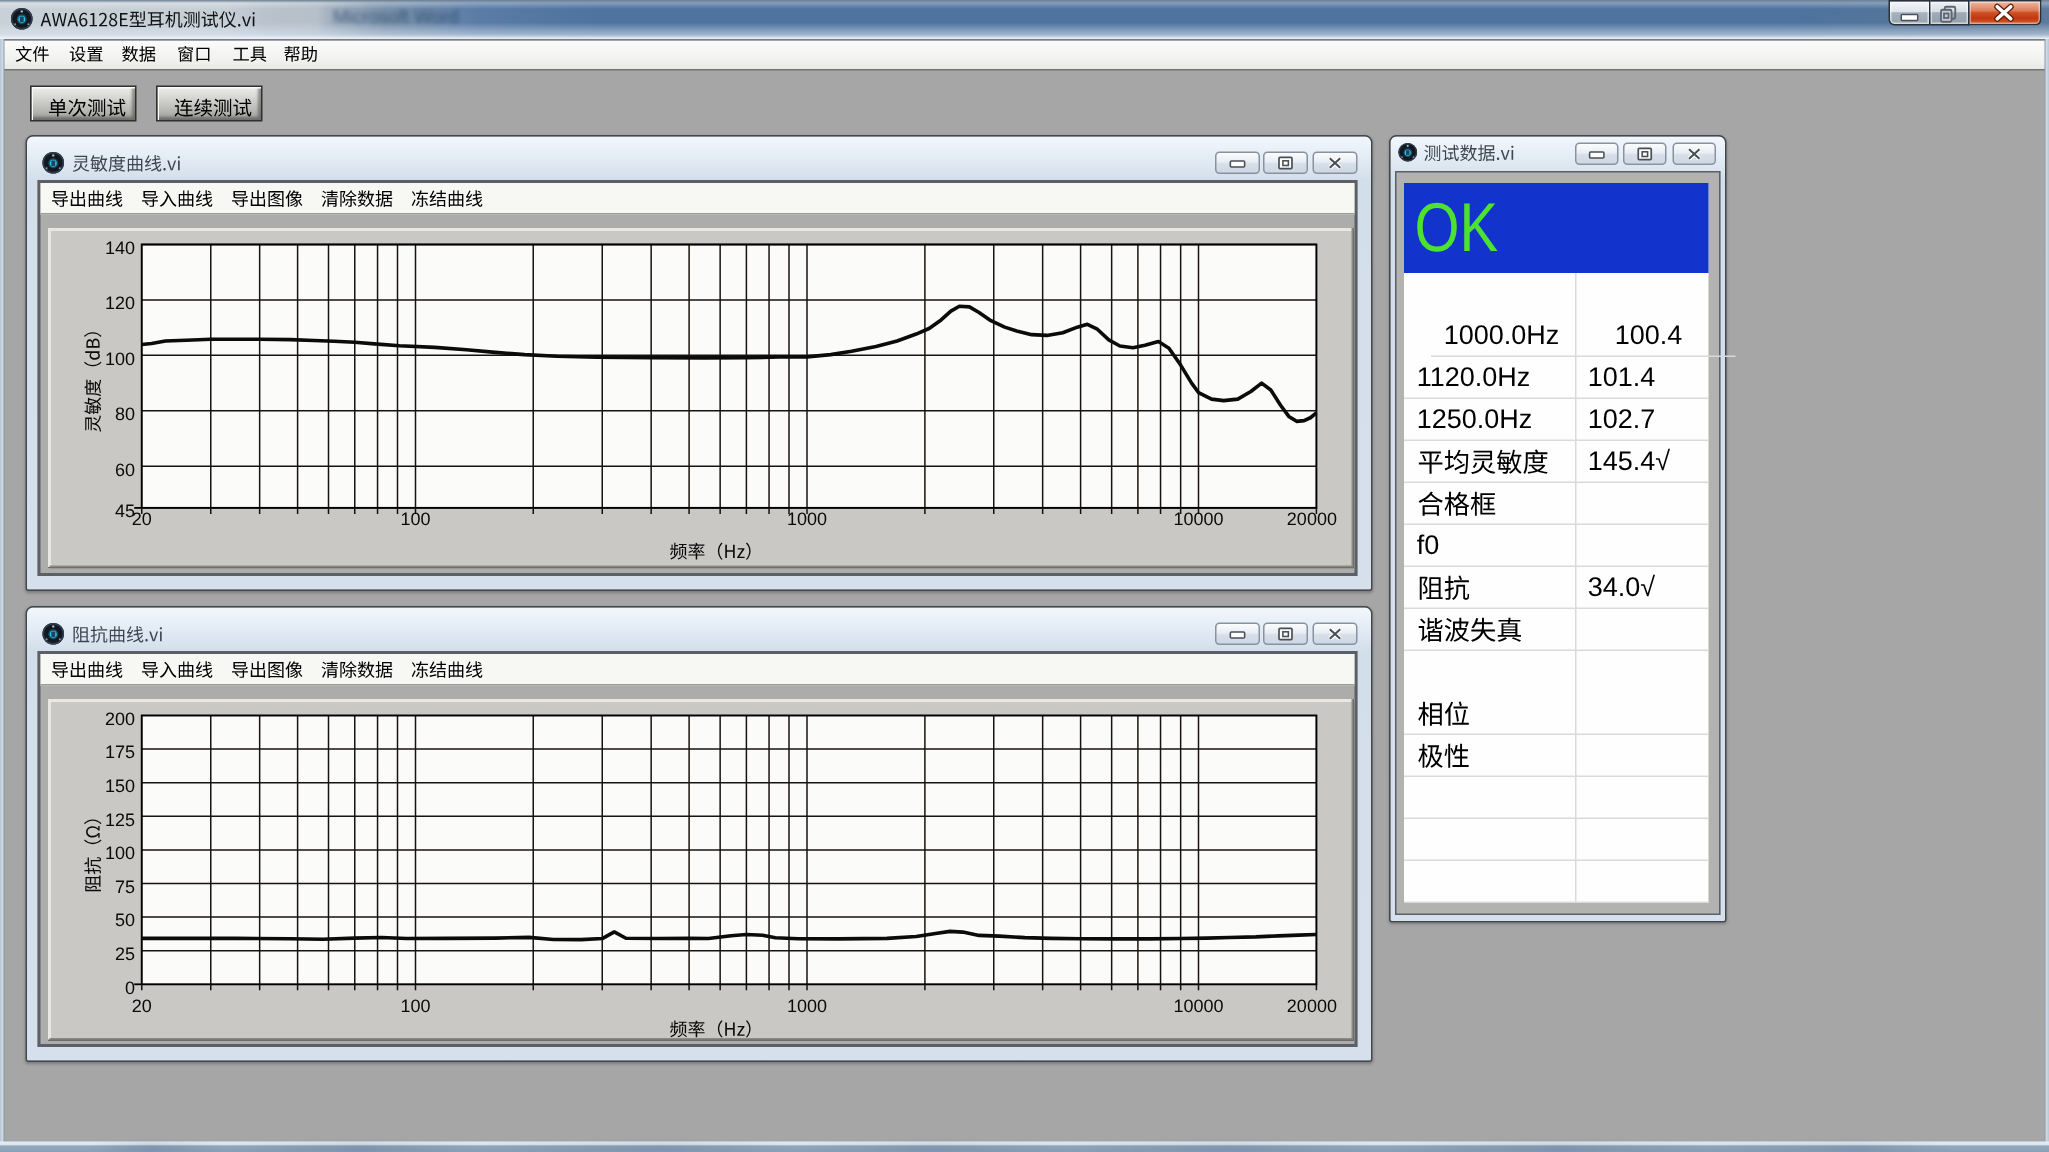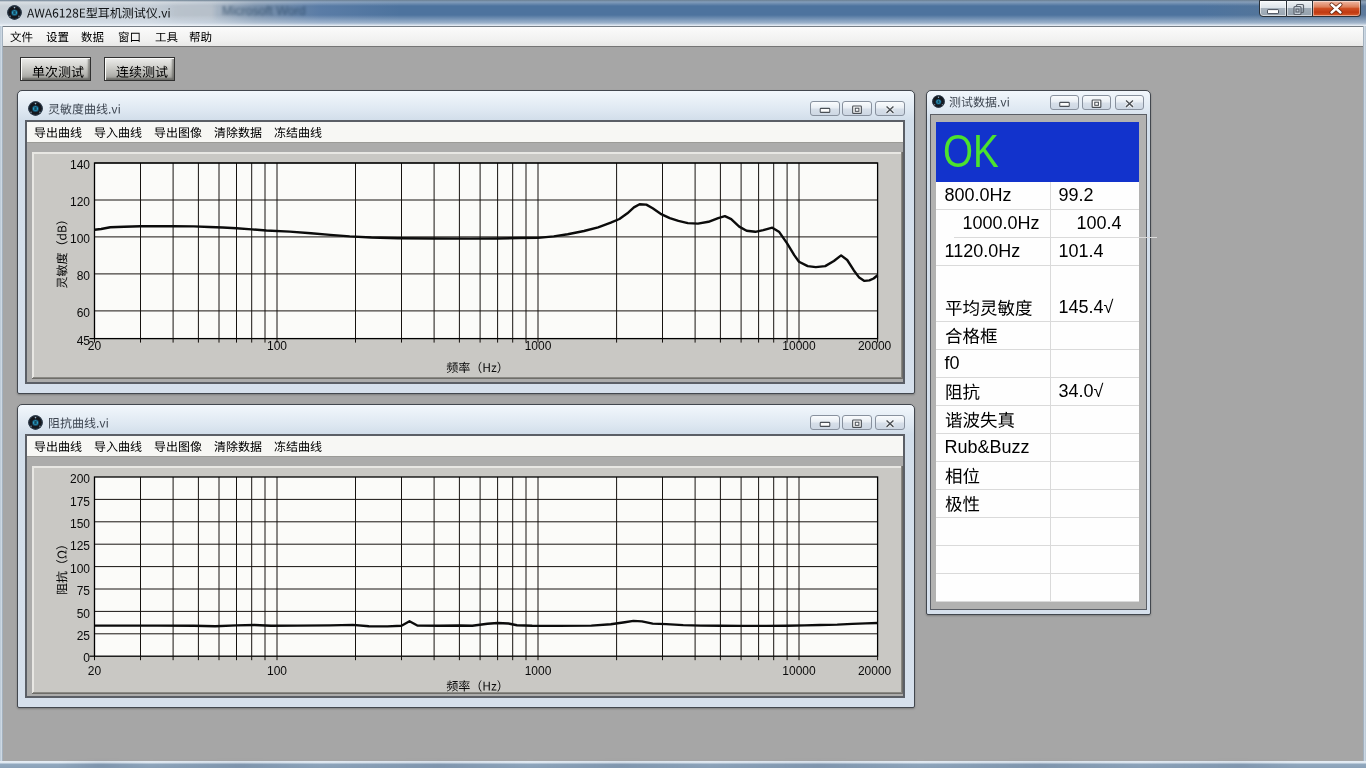--- a/index.html
+++ b/index.html
@@ -267,32 +267,32 @@
         </svg></div>
       <div class="cbtn" style="left:188.1px;top:4.0px;width:29px;height:15px"><svg width="100%" height="100%" viewBox="0 0 30 15">
           <path d="M11 4 L19 11.4 M19 4 L11 11.4" stroke="#fdfdfd" stroke-width="3.4"></path>
           <path d="M11 4 L19 11.4 M19 4 L11 11.4" stroke="#4a4f55" stroke-width="1.6"></path>
         </svg></div>
       <div class="cwc3" style="left:3px;top:23px;width:217px;height:496px">
         <div style="position:absolute;left:5px;top:6.5px;width:203px;height:480px;background:#fefefe">
           <div style="position:absolute;left:0;top:0;width:203px;height:60px;background:#1233cc">
             <div style="position:absolute;left:6.5px;top:6.2px;font-size:46px;line-height:46px;color:#4ce22e;transform:scaleX(0.84);transform-origin:0 0;font-family:'Liberation Sans',sans-serif">OK</div>
           </div>
-          <div style="position:absolute;left:0;top:60px;width:203px;height:28px;border-bottom:1px solid #dadada">
-            <div style="position:absolute;left:8.5px;top:3.5px;font-size:18px;color:#000">800.0Hz</div>
-            <div style="position:absolute;left:122.5px;top:3.5px;font-size:18px;color:#000">99.2</div>
-          </div>
           <div style="position:absolute;left:18px;top:88px;width:203px;height:28px;border-bottom:1px solid #dadada">
             <div style="position:absolute;left:8.5px;top:3.5px;font-size:18px;color:#000">1000.0Hz</div>
             <div style="position:absolute;left:122.5px;top:3.5px;font-size:18px;color:#000">100.4</div>
           </div>
           <div style="position:absolute;left:0;top:116px;width:203px;height:28px;border-bottom:1px solid #dadada">
             <div style="position:absolute;left:8.5px;top:3.5px;font-size:18px;color:#000">1120.0Hz</div>
             <div style="position:absolute;left:122.5px;top:3.5px;font-size:18px;color:#000">101.4</div>
           </div>
+          <div style="position:absolute;left:0;top:144px;width:203px;height:28px;border-bottom:1px solid #dadada">
+            <div style="position:absolute;left:8.5px;top:3.5px;font-size:18px;color:#000">1250.0Hz</div>
+            <div style="position:absolute;left:122.5px;top:3.5px;font-size:18px;color:#000">102.7</div>
+          </div>
           <div style="position:absolute;left:0;top:172px;width:203px;height:28px;border-bottom:1px solid #dadada">
             <div style="position:absolute;left:8.5px;top:5px"><svg width="100" height="22">
                 <path transform="translate(0,15.5)" d="M3.0 -11.0C3.7 -9.7 4.4 -8.0 4.7 -7.0L5.9 -7.4C5.7 -8.4 4.9 -10.1 4.2 -11.4ZM13.2 -11.5C12.8 -10.2 12.0 -8.4 11.3 -7.3L12.4 -6.9C13.1 -8.0 13.9 -9.7 14.6 -11.1ZM0.9 -6.1V-4.8H8.0V1.4H9.4V-4.8H16.6V-6.1H9.4V-12.2H15.6V-13.5H1.8V-12.2H8.0V-6.1Z M26.0 -8.1C27.1 -7.2 28.4 -5.9 29.1 -5.2L30.0 -6.1C29.3 -6.8 27.9 -7.9 26.8 -8.8ZM24.6 -2.1 25.1 -0.9C26.9 -1.8 29.3 -3.2 31.6 -4.4L31.2 -5.5C28.8 -4.2 26.2 -2.9 24.6 -2.1ZM27.5 -14.7C26.7 -12.4 25.3 -10.2 23.7 -8.8C24.0 -8.5 24.4 -8.0 24.6 -7.7C25.4 -8.5 26.2 -9.5 26.9 -10.7H32.5C32.3 -3.5 32.1 -0.7 31.5 -0.1C31.3 0.2 31.1 0.2 30.7 0.2C30.3 0.2 29.2 0.2 27.9 0.1C28.1 0.5 28.3 1.0 28.3 1.3C29.4 1.4 30.5 1.4 31.2 1.4C31.8 1.3 32.2 1.2 32.6 0.6C33.3 -0.2 33.5 -3.0 33.8 -11.2C33.8 -11.4 33.8 -11.9 33.8 -11.9H27.6C28.0 -12.7 28.4 -13.5 28.7 -14.3ZM18.1 -2.2 18.6 -0.8C20.3 -1.7 22.4 -2.8 24.5 -3.9L24.1 -5.0L21.7 -3.8V-9.2H23.8V-10.5H21.7V-14.5H20.5V-10.5H18.3V-9.2H20.5V-3.2C19.6 -2.8 18.8 -2.4 18.1 -2.2Z M38.7 -6.2C38.3 -5.2 37.6 -3.9 36.8 -3.2L38.0 -2.5C38.8 -3.3 39.4 -4.7 39.8 -5.8ZM48.9 -6.3C48.5 -5.3 47.7 -3.9 47.2 -3.0L48.1 -2.5C48.7 -3.3 49.5 -4.5 50.0 -5.6ZM43.2 -7.2C42.8 -3.2 41.9 -0.7 35.7 0.4C36.0 0.7 36.3 1.2 36.4 1.5C40.8 0.7 42.7 -0.9 43.7 -3.2C45.1 -0.7 47.5 0.8 51.1 1.3C51.3 1.0 51.6 0.4 51.9 0.1C47.8 -0.3 45.3 -1.9 44.2 -4.8C44.3 -5.5 44.5 -6.3 44.6 -7.2ZM37.4 -14.0V-12.8H48.4V-11.3H38.2V-10.3H48.4V-8.8H37.4V-7.6H49.7V-14.0Z M56.5 -8.4C57.0 -7.8 57.6 -6.9 57.8 -6.3L58.7 -6.8C58.5 -7.4 57.9 -8.2 57.3 -8.8ZM55.4 -14.7C54.9 -12.7 54.1 -10.7 53.0 -9.4C53.3 -9.2 53.8 -8.9 54.0 -8.7C54.2 -9.0 54.5 -9.3 54.7 -9.7C54.6 -8.6 54.5 -7.5 54.4 -6.3H53.2V-5.2H54.3C54.2 -3.8 54.0 -2.4 53.9 -1.4H59.3C59.2 -0.7 59.1 -0.3 58.9 -0.1C58.8 0.1 58.6 0.2 58.4 0.2C58.0 0.2 57.4 0.2 56.6 0.1C56.8 0.4 56.9 0.9 57.0 1.2C57.7 1.3 58.4 1.3 58.9 1.3C59.4 1.2 59.7 1.1 60.0 0.6C60.2 0.3 60.4 -0.3 60.5 -1.4H62.1V-2.5H60.6C60.7 -3.2 60.7 -4.1 60.8 -5.2H62.2V-6.3H60.8L60.9 -9.3C60.9 -9.5 60.9 -10.0 60.9 -10.0H54.9C55.2 -10.5 55.4 -11.0 55.6 -11.6H61.9V-12.7H56.1C56.3 -13.3 56.5 -13.9 56.6 -14.5ZM56.3 -4.6C56.9 -4.0 57.5 -3.1 57.7 -2.5H55.2L55.5 -5.2H59.6C59.5 -4.1 59.5 -3.2 59.4 -2.5H57.8L58.6 -2.9C58.4 -3.5 57.7 -4.4 57.1 -5.1ZM59.6 -6.3H55.6L55.8 -8.9H59.7ZM63.8 -10.1H67.0C66.7 -7.9 66.2 -6.0 65.4 -4.4C64.7 -6.0 64.1 -8.0 63.8 -10.1ZM63.7 -14.7C63.2 -11.9 62.4 -9.1 61.1 -7.3C61.4 -7.1 61.9 -6.7 62.1 -6.4C62.4 -6.9 62.7 -7.5 63.0 -8.1C63.4 -6.2 64.0 -4.5 64.7 -3.0C63.8 -1.6 62.6 -0.5 61.0 0.4C61.3 0.6 61.7 1.1 61.9 1.3C63.3 0.5 64.5 -0.6 65.4 -1.8C66.2 -0.5 67.2 0.6 68.5 1.4C68.7 1.1 69.1 0.6 69.4 0.4C68.1 -0.4 67.0 -1.6 66.1 -3.0C67.1 -5.0 67.8 -7.3 68.2 -10.1H69.2V-11.3H64.2C64.5 -12.4 64.7 -13.4 64.9 -14.5Z M76.8 -11.3V-9.7H73.9V-8.7H76.8V-5.8H83.6V-8.7H86.4V-9.7H83.6V-11.3H82.3V-9.7H78.0V-11.3ZM82.3 -8.7V-6.8H78.0V-8.7ZM83.2 -3.6C82.5 -2.6 81.4 -1.9 80.1 -1.4C78.9 -1.9 77.9 -2.7 77.1 -3.6ZM74.2 -4.6V-3.6H76.5L75.9 -3.3C76.6 -2.3 77.5 -1.5 78.7 -0.8C77.1 -0.3 75.2 0.0 73.4 0.2C73.6 0.5 73.8 1.0 73.9 1.3C76.1 1.1 78.2 0.6 80.1 -0.1C81.8 0.6 83.9 1.1 86.1 1.4C86.2 1.1 86.6 0.5 86.8 0.3C84.9 0.1 83.1 -0.3 81.5 -0.8C83.1 -1.6 84.4 -2.7 85.2 -4.3L84.3 -4.7L84.1 -4.6ZM78.3 -14.5C78.5 -14.0 78.8 -13.5 79.0 -13.0H72.2V-8.2C72.2 -5.6 72.1 -1.8 70.6 0.8C71.0 0.9 71.6 1.2 71.8 1.4C73.3 -1.4 73.5 -5.4 73.5 -8.2V-11.7H86.6V-13.0H80.5C80.3 -13.5 79.9 -14.2 79.6 -14.8Z" fill="#000"></path>
               </svg></div>
             <div style="position:absolute;left:122.5px;top:3.5px;font-size:18px;color:#000">145.4√</div>
           </div>
           <div style="position:absolute;left:0;top:200px;width:203px;height:28px;border-bottom:1px solid #dadada">
             <div style="position:absolute;left:8.5px;top:5px"><svg width="100" height="22">
                 <path transform="translate(0,15.5)" d="M9.0 -14.8C7.3 -12.0 4.0 -9.7 0.7 -8.4C1.1 -8.1 1.4 -7.6 1.6 -7.2C2.6 -7.6 3.5 -8.1 4.3 -8.6V-7.8H13.2V-8.9C14.1 -8.4 15.0 -7.9 16.0 -7.4C16.2 -7.8 16.6 -8.3 17.0 -8.6C14.2 -9.7 11.7 -11.2 9.6 -13.4L10.2 -14.2ZM4.8 -9.0C6.3 -10.0 7.7 -11.1 8.9 -12.4C10.2 -11.0 11.6 -9.9 13.1 -9.0ZM3.4 -5.7V1.4H4.8V0.4H12.9V1.3H14.3V-5.7ZM4.8 -0.8V-4.5H12.9V-0.8Z M27.6 -11.7H31.4C30.9 -10.6 30.2 -9.6 29.3 -8.7C28.5 -9.5 27.8 -10.4 27.4 -11.3ZM21.0 -14.7V-11.0H18.4V-9.7H20.9C20.3 -7.3 19.2 -4.6 18.0 -3.1C18.2 -2.8 18.6 -2.3 18.7 -1.9C19.5 -3.1 20.4 -5.0 21.0 -6.9V1.4H22.3V-7.4C22.8 -6.7 23.4 -5.7 23.7 -5.2L24.5 -6.2C24.2 -6.7 22.8 -8.4 22.3 -8.9V-9.7H24.3L23.9 -9.4C24.1 -9.2 24.7 -8.7 24.9 -8.5C25.5 -9.0 26.1 -9.6 26.6 -10.3C27.1 -9.5 27.7 -8.7 28.5 -7.9C27.0 -6.6 25.2 -5.7 23.5 -5.1C23.7 -4.8 24.1 -4.3 24.2 -4.0C24.7 -4.2 25.1 -4.4 25.6 -4.6V1.4H26.8V0.6H31.7V1.3H33.0V-4.7L33.8 -4.4C34.0 -4.7 34.3 -5.3 34.6 -5.5C32.9 -6.0 31.4 -6.9 30.2 -7.9C31.4 -9.1 32.4 -10.7 33.1 -12.5L32.2 -12.9L32.0 -12.8H28.2C28.5 -13.3 28.7 -13.8 28.9 -14.4L27.7 -14.7C27.0 -12.9 25.9 -11.2 24.6 -10.0V-11.0H22.3V-14.7ZM26.8 -0.5V-3.9H31.7V-0.5ZM26.4 -5.0C27.5 -5.6 28.4 -6.2 29.3 -7.0C30.2 -6.3 31.2 -5.6 32.3 -5.0Z M51.6 -13.7H41.9V0.5H51.8V-0.6H43.2V-12.5H51.6ZM43.8 -3.5V-2.3H51.3V-3.5H48.0V-6.2H50.8V-7.4H48.0V-9.8H51.2V-10.9H44.0V-9.8H46.8V-7.4H44.3V-6.2H46.8V-3.5ZM38.3 -14.7V-11.1H35.8V-9.8H38.2C37.7 -7.5 36.6 -4.9 35.5 -3.5C35.7 -3.2 36.0 -2.6 36.1 -2.3C36.9 -3.4 37.7 -5.2 38.3 -7.1V1.3H39.5V-7.8C40.1 -7.0 40.8 -6.0 41.1 -5.5L41.8 -6.6C41.5 -7.0 40.1 -8.7 39.5 -9.2V-9.8H41.5V-11.1H39.5V-14.7Z" fill="#000"></path>
               </svg></div>
@@ -303,23 +303,20 @@
           <div style="position:absolute;left:0;top:256px;width:203px;height:28px;border-bottom:1px solid #dadada">
             <div style="position:absolute;left:8.5px;top:5px"><svg width="100" height="22">
                 <path transform="translate(0,15.5)" d="M7.9 -13.7V-0.4H5.9V0.8H16.8V-0.4H15.4V-13.7ZM9.1 -0.4V-3.8H14.1V-0.4ZM9.1 -8.2H14.1V-5.0H9.1ZM9.1 -9.4V-12.5H14.1V-9.4ZM1.5 -14.0V1.4H2.8V-12.8H5.3C4.8 -11.6 4.3 -10.1 3.7 -8.8C5.1 -7.4 5.5 -6.2 5.5 -5.3C5.5 -4.7 5.4 -4.3 5.1 -4.1C4.9 -4.0 4.7 -3.9 4.5 -3.9C4.2 -3.9 3.8 -3.9 3.4 -3.9C3.6 -3.6 3.7 -3.1 3.7 -2.7C4.1 -2.7 4.6 -2.7 5.0 -2.8C5.4 -2.8 5.7 -2.9 6.0 -3.1C6.5 -3.5 6.7 -4.2 6.7 -5.2C6.7 -6.3 6.3 -7.5 4.9 -9.0C5.6 -10.4 6.3 -12.1 6.8 -13.5L6.0 -14.0L5.8 -14.0Z M24.3 -11.6V-10.4H34.3V-11.6ZM27.3 -14.5C27.8 -13.6 28.3 -12.5 28.5 -11.8L29.8 -12.2C29.5 -12.9 29.0 -14.0 28.5 -14.9ZM20.7 -14.7V-11.2H18.3V-9.9H20.7V-6.1C19.7 -5.8 18.8 -5.6 18.0 -5.4L18.4 -4.1L20.7 -4.8V-0.2C20.7 0.0 20.6 0.1 20.4 0.1C20.2 0.1 19.4 0.1 18.6 0.1C18.7 0.5 18.9 1.0 19.0 1.3C20.2 1.3 20.9 1.3 21.4 1.1C21.8 0.9 22.0 0.5 22.0 -0.2V-5.2L24.2 -5.9L24.1 -7.0L22.0 -6.5V-9.9H24.0V-11.2H22.0V-14.7ZM25.9 -8.6V-5.4C25.9 -3.5 25.6 -1.1 23.0 0.5C23.3 0.7 23.7 1.2 23.9 1.5C26.7 -0.3 27.2 -3.1 27.2 -5.4V-7.4H30.5V-0.9C30.5 0.4 30.6 0.7 30.8 0.9C31.1 1.2 31.5 1.3 31.9 1.3C32.1 1.3 32.5 1.3 32.8 1.3C33.1 1.3 33.5 1.2 33.7 1.0C34.0 0.9 34.1 0.6 34.2 0.2C34.3 -0.2 34.4 -1.3 34.4 -2.3C34.1 -2.4 33.7 -2.6 33.4 -2.8C33.4 -1.8 33.4 -1.0 33.3 -0.6C33.3 -0.3 33.2 -0.1 33.1 -0.0C33.1 0.1 32.9 0.1 32.7 0.1C32.6 0.1 32.3 0.1 32.2 0.1C32.1 0.1 32.0 0.1 31.9 0.0C31.8 -0.1 31.7 -0.3 31.7 -0.8V-8.6Z" fill="#000"></path>
               </svg></div>
             <div style="position:absolute;left:122.5px;top:3.5px;font-size:18px;color:#000">34.0√</div>
           </div>
           <div style="position:absolute;left:0;top:284px;width:203px;height:28px;border-bottom:1px solid #dadada">
             <div style="position:absolute;left:8.5px;top:5px"><svg width="100" height="22">
                 <path transform="translate(0,15.5)" d="M1.7 -13.4C2.7 -12.5 3.9 -11.3 4.4 -10.6L5.4 -11.5C4.8 -12.2 3.5 -13.4 2.6 -14.2ZM6.6 -6.7C6.9 -7.0 7.5 -7.2 11.3 -8.1C11.2 -8.3 11.2 -8.8 11.2 -9.2L8.0 -8.5V-11.2H11.1V-12.4H8.0V-14.6H6.8V-9.0C6.8 -8.3 6.3 -8.0 6.0 -7.8C6.2 -7.6 6.5 -7.0 6.6 -6.7ZM15.8 -13.3C15.0 -12.8 13.9 -12.1 12.9 -11.6V-14.5H11.6V-8.8C11.6 -7.5 11.9 -7.1 13.2 -7.1C13.5 -7.1 14.9 -7.1 15.2 -7.1C16.3 -7.1 16.6 -7.6 16.7 -9.6C16.4 -9.6 15.9 -9.8 15.6 -10.0C15.6 -8.5 15.5 -8.2 15.1 -8.2C14.8 -8.2 13.7 -8.2 13.4 -8.2C13.0 -8.2 12.9 -8.3 12.9 -8.8V-10.5C14.0 -11.0 15.5 -11.7 16.6 -12.5ZM7.1 -5.8V1.4H8.3V0.8H14.4V1.4H15.7V-5.8H11.1L11.8 -7.2L10.4 -7.5C10.3 -7.0 10.0 -6.4 9.8 -5.8ZM8.3 -2.0H14.4V-0.3H8.3ZM8.3 -3.1V-4.7H14.4V-3.1ZM0.8 -9.2V-7.9H3.2V-1.8C3.2 -0.9 2.6 -0.2 2.3 0.1C2.5 0.2 2.9 0.7 3.0 1.0C3.3 0.6 3.8 0.2 6.8 -2.1C6.6 -2.4 6.4 -2.9 6.2 -3.3L4.4 -1.9V-9.2Z M19.1 -13.6C20.1 -13.0 21.5 -12.2 22.1 -11.6L22.9 -12.6C22.2 -13.2 20.9 -14.0 19.9 -14.5ZM18.2 -8.9C19.2 -8.3 20.6 -7.5 21.3 -7.0L22.0 -8.1C21.3 -8.6 19.9 -9.4 18.9 -9.8ZM18.6 0.4 19.7 1.2C20.6 -0.5 21.7 -2.6 22.5 -4.5L21.5 -5.3C20.6 -3.3 19.4 -1.0 18.6 0.4ZM27.9 -10.9V-7.8H25.0V-10.9ZM23.7 -12.2V-7.7C23.7 -5.2 23.5 -1.7 21.6 0.7C21.9 0.9 22.5 1.2 22.7 1.4C24.4 -0.9 24.9 -4.1 24.9 -6.7H25.4C26.1 -4.8 27.0 -3.3 28.2 -2.0C27.0 -0.9 25.5 -0.2 23.9 0.4C24.2 0.6 24.6 1.1 24.8 1.4C26.4 0.9 27.8 0.1 29.1 -1.1C30.3 0.0 31.8 0.9 33.6 1.4C33.8 1.1 34.1 0.5 34.4 0.3C32.7 -0.2 31.3 -0.9 30.0 -2.0C31.3 -3.4 32.4 -5.2 33.0 -7.5L32.2 -7.9L31.9 -7.8H29.2V-10.9H32.5C32.3 -10.1 31.9 -9.3 31.6 -8.8L32.8 -8.4C33.2 -9.3 33.8 -10.7 34.2 -12.0L33.3 -12.2L33.1 -12.2H29.2V-14.7H27.9V-12.2ZM26.6 -6.7H31.4C30.9 -5.1 30.1 -3.9 29.1 -2.8C28.0 -3.9 27.2 -5.2 26.6 -6.7Z M43.0 -14.7V-11.6H39.6C40.0 -12.4 40.2 -13.3 40.5 -14.2L39.1 -14.5C38.5 -12.1 37.4 -9.7 36.0 -8.2C36.4 -8.1 37.0 -7.8 37.3 -7.6C37.9 -8.3 38.5 -9.3 39.0 -10.3H43.0V-9.3C43.0 -8.5 42.9 -7.6 42.8 -6.8H35.9V-5.5H42.5C41.8 -3.2 40.0 -1.2 35.7 0.3C36.0 0.5 36.4 1.1 36.6 1.4C41.0 -0.1 43.0 -2.4 43.8 -4.9C45.1 -1.7 47.5 0.5 51.1 1.4C51.3 1.1 51.7 0.5 52.0 0.2C48.4 -0.6 46.1 -2.6 44.9 -5.5H51.6V-6.8H44.2C44.3 -7.6 44.3 -8.5 44.3 -9.3V-10.3H50.1V-11.6H44.3V-14.7Z M62.9 -0.8C64.8 -0.2 66.8 0.7 68.0 1.4L69.1 0.5C67.8 -0.2 65.7 -1.0 63.7 -1.7ZM58.6 -1.6C57.4 -0.9 55.2 0.0 53.5 0.5C53.8 0.7 54.2 1.2 54.4 1.4C56.1 0.9 58.3 0.0 59.7 -0.9ZM60.7 -14.7 60.6 -13.2H54.0V-12.1H60.4L60.2 -11.0H56.0V-3.1H53.5V-2.0H69.0V-3.1H66.6V-11.0H61.5L61.7 -12.1H68.6V-13.2H61.9L62.1 -14.6ZM57.3 -3.1V-4.3H65.2V-3.1ZM57.3 -8.1H65.2V-7.0H57.3ZM57.3 -8.9V-10.1H65.2V-8.9ZM57.3 -6.2H65.2V-5.1H57.3Z" fill="#000"></path>
               </svg></div>
-          </div>
-          <div style="position:absolute;left:0;top:312px;width:203px;height:28px;border-bottom:1px solid #dadada">
-            <div style="position:absolute;left:8.5px;top:3.5px;font-size:18px;color:#000">Rub&amp;Buzz</div>
           </div>
           <div style="position:absolute;left:0;top:340px;width:203px;height:28px;border-bottom:1px solid #dadada">
             <div style="position:absolute;left:8.5px;top:5px"><svg width="100" height="22">
                 <path transform="translate(0,15.5)" d="M9.6 -8.3H14.9V-5.3H9.6ZM9.6 -9.5V-12.4H14.9V-9.5ZM9.6 -4.0H14.9V-1.0H9.6ZM8.3 -13.7V1.3H9.6V0.2H14.9V1.2H16.2V-13.7ZM3.7 -14.7V-11.0H0.9V-9.7H3.6C3.0 -7.3 1.7 -4.5 0.5 -3.1C0.7 -2.7 1.1 -2.2 1.2 -1.9C2.1 -3.1 3.1 -5.0 3.7 -7.0V1.4H5.0V-6.6C5.7 -5.8 6.5 -4.7 6.8 -4.1L7.6 -5.2C7.2 -5.6 5.6 -7.5 5.0 -8.1V-9.7H7.5V-11.0H5.0V-14.7Z M24.0 -11.5V-10.2H33.5V-11.5ZM25.1 -8.9C25.6 -6.5 26.2 -3.2 26.3 -1.4L27.6 -1.8C27.4 -3.6 26.9 -6.7 26.3 -9.2ZM27.5 -14.5C27.8 -13.6 28.2 -12.5 28.3 -11.7L29.6 -12.1C29.4 -12.8 29.1 -13.9 28.7 -14.8ZM23.2 -0.6V0.7H34.2V-0.6H30.6C31.2 -2.9 32.0 -6.4 32.4 -9.1L31.0 -9.3C30.7 -6.7 30.0 -3.0 29.4 -0.6ZM22.5 -14.6C21.5 -12.0 19.9 -9.3 18.2 -7.6C18.4 -7.4 18.8 -6.7 18.9 -6.4C19.5 -7.0 20.1 -7.7 20.6 -8.5V1.4H22.0V-10.5C22.6 -11.7 23.3 -13.0 23.7 -14.3Z" fill="#000"></path>
               </svg></div>
           </div>
           <div style="position:absolute;left:0;top:368px;width:203px;height:28px;border-bottom:1px solid #dadada">
             <div style="position:absolute;left:8.5px;top:5px"><svg width="100" height="22">
                 <path transform="translate(0,15.5)" d="M3.4 -14.7V-11.3H1.1V-10.1H3.3C2.8 -7.7 1.7 -4.9 0.5 -3.4C0.8 -3.1 1.1 -2.6 1.2 -2.2C2.0 -3.3 2.8 -5.2 3.4 -7.2V1.4H4.6V-8.0C5.1 -7.1 5.7 -6.0 5.9 -5.5L6.7 -6.4C6.4 -6.9 5.0 -9.0 4.6 -9.6V-10.1H6.6V-11.3H4.6V-14.7ZM6.8 -13.6V-12.4H8.8C8.6 -6.5 7.9 -2.1 5.1 0.6C5.4 0.8 6.0 1.2 6.2 1.4C8.0 -0.5 8.9 -3.0 9.4 -6.1C10.0 -4.6 10.8 -3.2 11.8 -2.0C10.8 -1.0 9.7 -0.2 8.5 0.4C8.8 0.6 9.2 1.1 9.4 1.4C10.6 0.8 11.7 0.0 12.6 -1.0C13.6 -0.0 14.7 0.8 16.0 1.3C16.2 1.0 16.6 0.5 16.9 0.3C15.6 -0.2 14.5 -1.0 13.5 -2.0C14.7 -3.7 15.7 -5.8 16.3 -8.5L15.5 -8.8L15.2 -8.8H13.2C13.7 -10.2 14.1 -12.1 14.5 -13.6ZM10.0 -12.4H12.9C12.5 -10.7 12.0 -8.9 11.6 -7.6H14.8C14.3 -5.8 13.5 -4.3 12.6 -3.0C11.3 -4.6 10.4 -6.6 9.8 -8.7C9.9 -9.9 10.0 -11.1 10.0 -12.4Z M20.5 -14.7V1.4H21.8V-14.7ZM18.9 -11.4C18.8 -10.0 18.5 -8.0 18.0 -6.9L19.0 -6.5C19.5 -7.8 19.8 -9.8 19.9 -11.2ZM21.9 -11.5C22.5 -10.5 23.0 -9.2 23.2 -8.5L24.1 -9.0C23.9 -9.7 23.4 -10.9 22.9 -11.9ZM23.3 -0.5V0.8H34.1V-0.5H29.7V-4.9H33.3V-6.1H29.7V-9.7H33.7V-11.0H29.7V-14.6H28.4V-11.0H26.2C26.4 -11.8 26.6 -12.8 26.8 -13.7L25.5 -13.9C25.1 -11.5 24.4 -9.1 23.4 -7.6C23.7 -7.5 24.3 -7.2 24.6 -7.0C25.0 -7.8 25.4 -8.7 25.8 -9.7H28.4V-6.1H24.7V-4.9H28.4V-0.5Z" fill="#000"></path>
               </svg></div>

